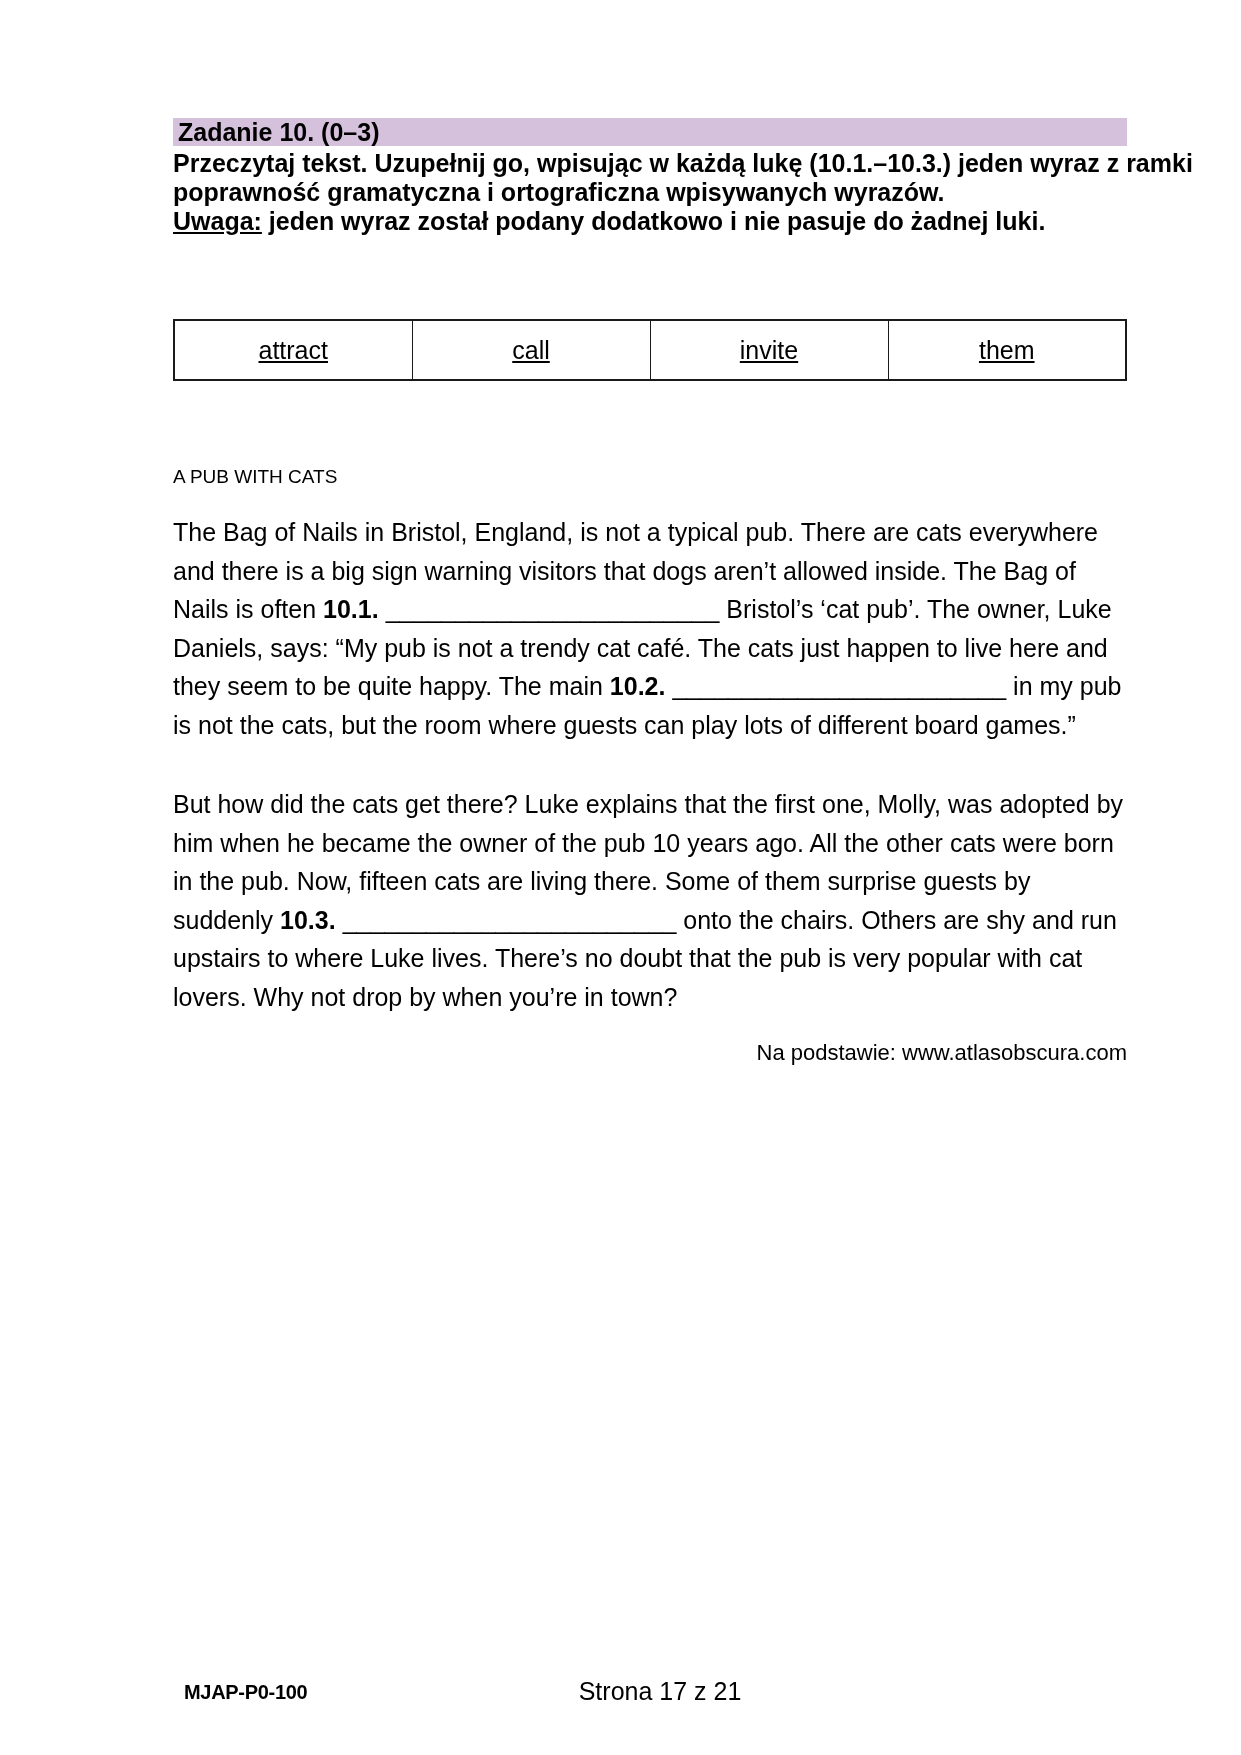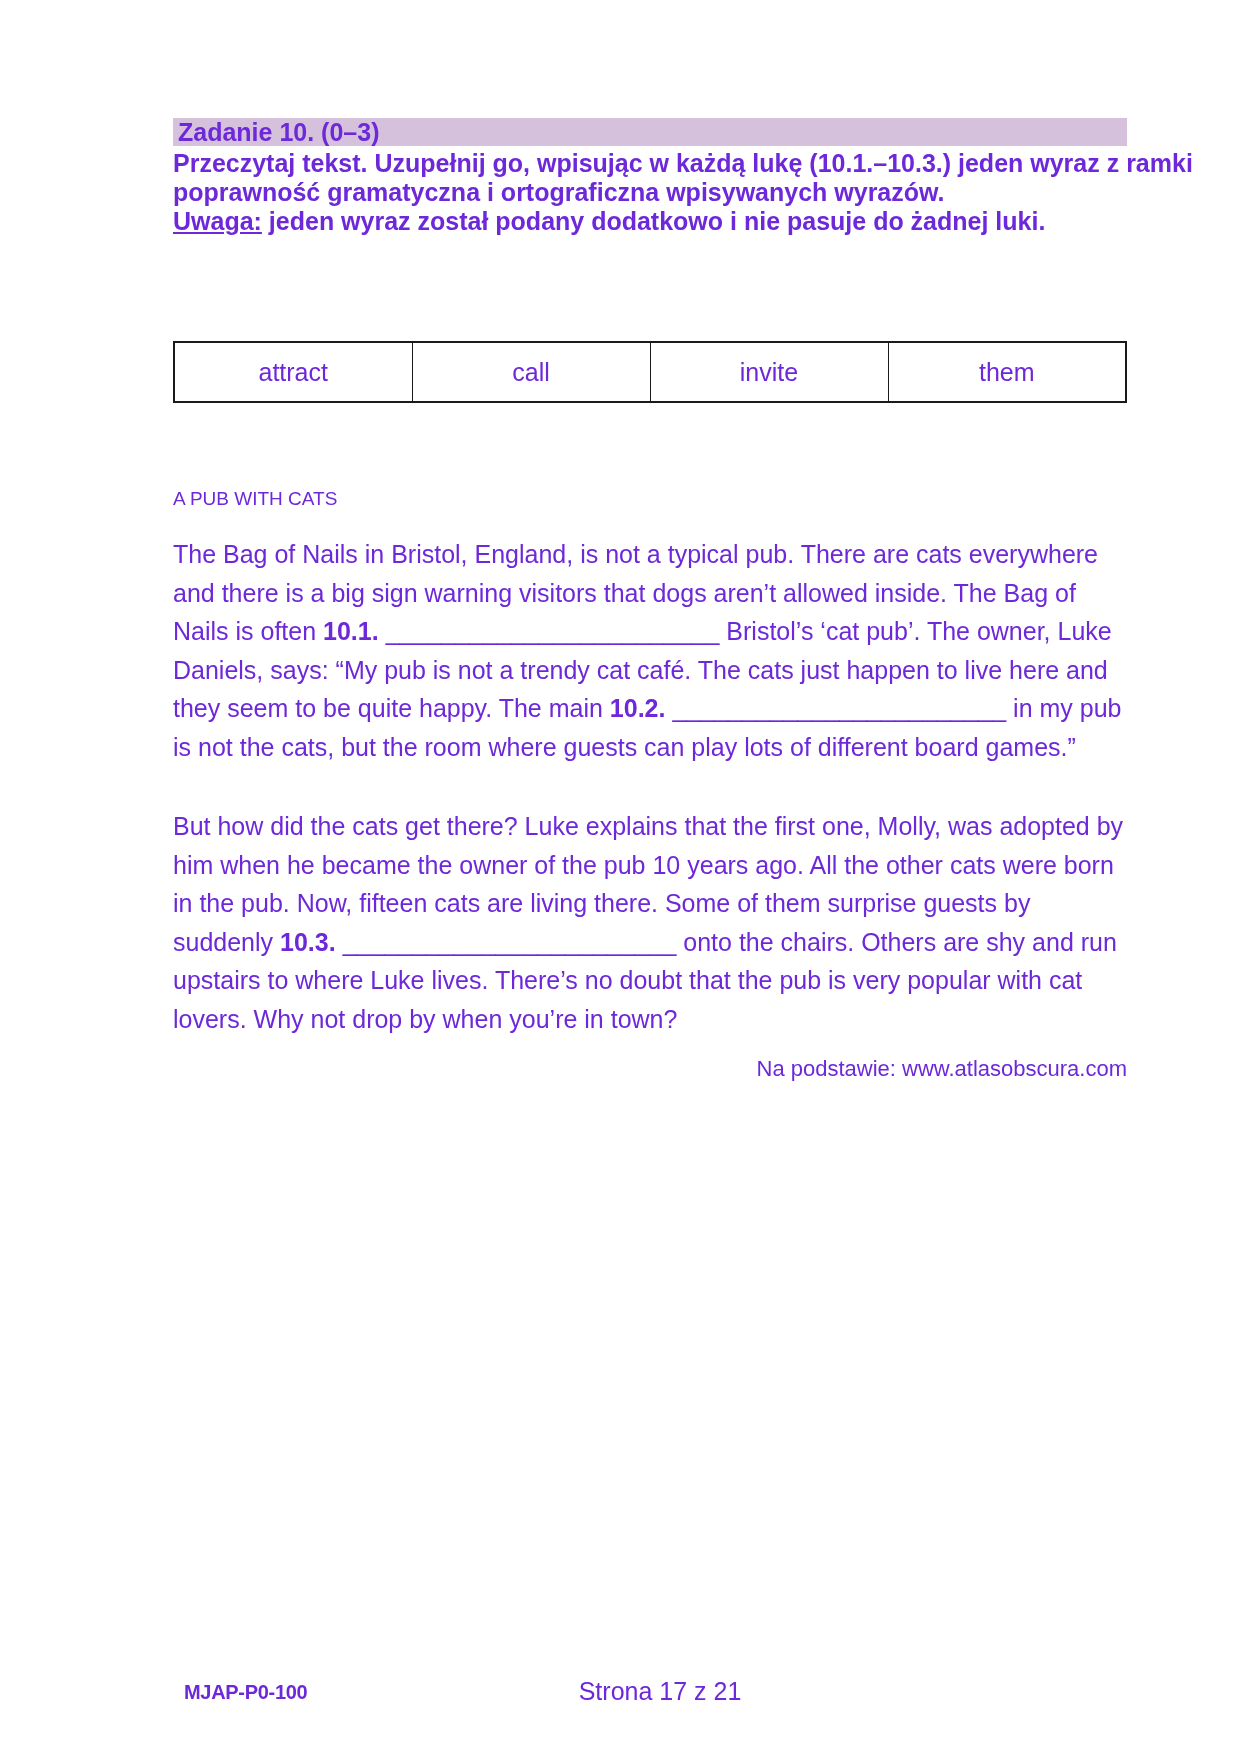--- a/index.html
+++ b/index.html
@@ -2,21 +2,21 @@
 <html lang="pl"><head>
 <meta charset="utf-8">
 <style>
   html, body { margin: 0; padding: 0; background: #ffffff; }
   .page {
     position: relative;
     width: 1241px;
     height: 1755px;
     background: #ffffff;
     font-family: "Liberation Sans", "DejaVu Sans", sans-serif;
-    color: #6d28d9;
+    color: #000000;
     overflow: hidden;
   }
   .content {
     position: absolute;
     left: 173px;
     top: 118px;
     width: 954px;
   }
   .task-header {
     height: 28px;
@@ -31,24 +31,25 @@
     margin-top: 3px;
     font-size: 25px;
     font-weight: bold;
   }
   .instructions .iline {
     line-height: 29px;
     white-space: nowrap;
   }
   .uwaga-label { text-decoration: underline; }
   .word-bank {
-    margin-top: 105px;
+    margin-top: 83px;
     width: 100%;
     border-collapse: collapse;
     table-layout: fixed;
+    text-decoration: underline;
   }
   .word-bank td {
     border: 1px solid #1a1a1a;
     height: 56px;
     text-align: center;
     vertical-align: middle;
     font-size: 25px;
   }
   .word-bank { border: 2px solid #1a1a1a; }
   .reading-title {
@@ -59,21 +60,21 @@
   }
   .reading-par {
     margin: 20px 0 0 0;
     font-size: 25px;
     line-height: 38.5px;
   }
   .reading-par.second { margin-top: 41px; }
   .gap-label { font-weight: bold; }
   .blank { margin-left: 7px; letter-spacing: 0; }
   .source-credit {
-    margin-top: 18px;
+    margin-top: 24px;
     text-align: right;
     font-size: 22px;
     line-height: 26px;
   }
   .footer {
     position: absolute;
     left: 183px;
     top: 1676px;
     width: 954px;
     height: 30px;

